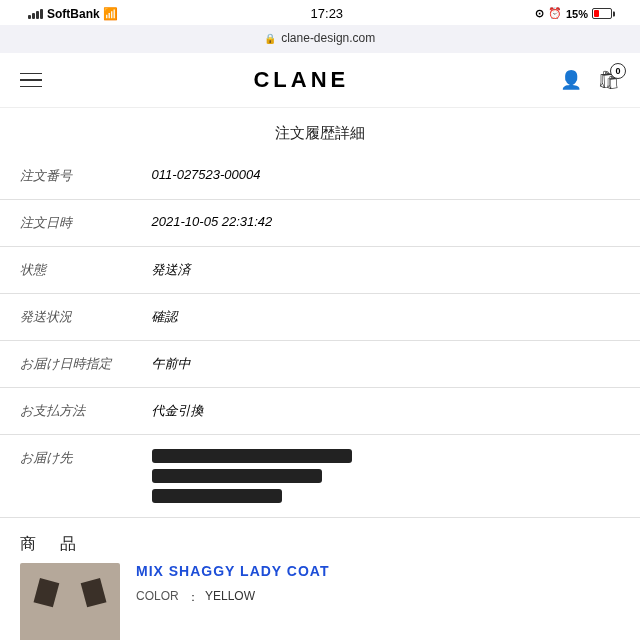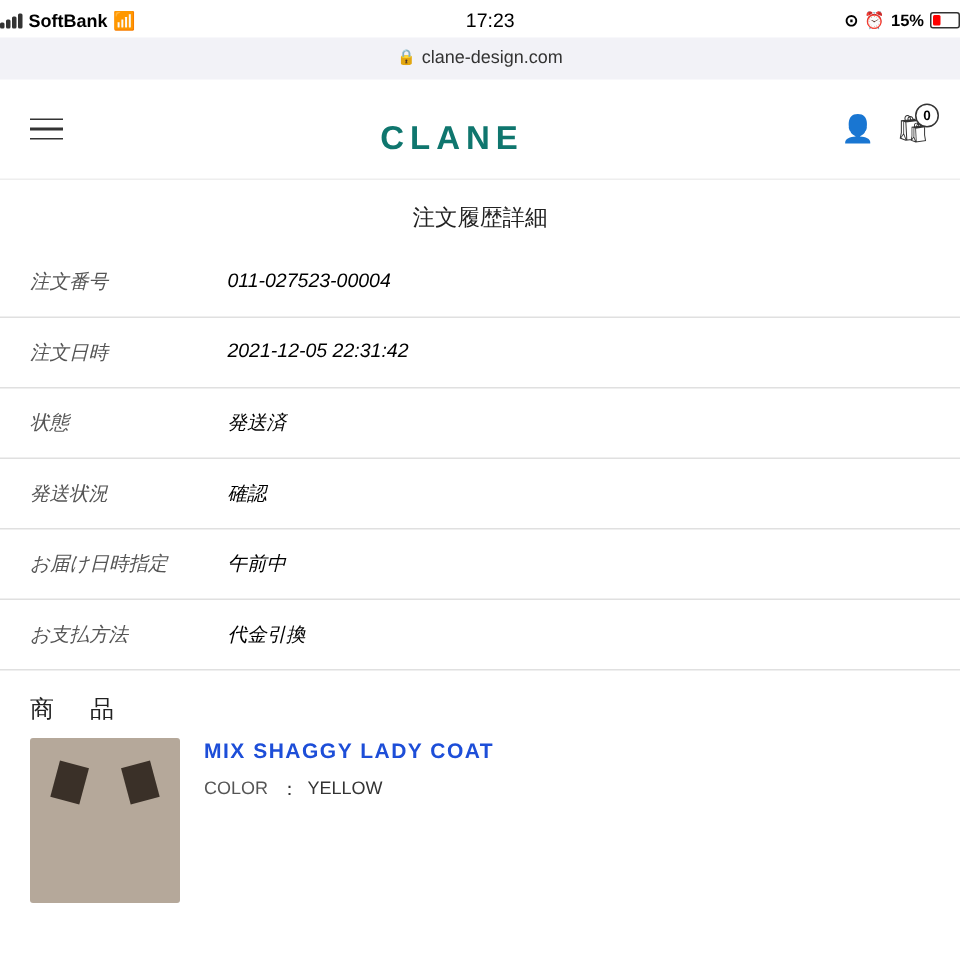--- a/index.html
+++ b/index.html
@@ -10,21 +10,21 @@
       width: 640px;
       min-height: 640px;
       overflow-x: hidden;
     }
 
     
     .status-bar {
       display: flex;
       justify-content: space-between;
       align-items: center;
-      padding: 6px 0 4px;
+      padding: 6px 28px 4px;
       background: #fff;
       font-size: 12px;
       font-weight: 600;
     }
     .status-left { display: flex; align-items: center; gap: 4px; }
     .status-center { font-size: 13px; font-weight: 500; }
     .status-right { display: flex; align-items: center; gap: 4px; font-size: 11px; }
     .signal-bars {
       display: flex; align-items: flex-end; gap: 1px; height: 11px;
     }
@@ -63,21 +63,21 @@
     
     .site-header {
       display: flex;
       align-items: center;
       justify-content: space-between;
       padding: 14px 20px;
       border-bottom: 1px solid #eee;
     }
     .hamburger { display: flex; flex-direction: column; gap: 5px; cursor: pointer; }
     .hamburger span { display: block; width: 22px; height: 1.5px; background: #333; }
-    .site-logo { font-size: 22px; font-weight: 700; letter-spacing: 4px; color: #0f766e; margin-top: 12px; }
+    .site-logo { font-size: 22px; font-weight: 700; letter-spacing: 4px; color: #000000; }
     .header-icons { display: flex; align-items: center; gap: 14px; }
     .user-icon { font-size: 18px; color: #333; }
     .cart-icon-wrap { position: relative; }
     .cart-badge {
       position: absolute; top: -6px; right: -6px;
       background: #fff; border: 1.5px solid #333;
       border-radius: 50%; width: 16px; height: 16px;
       font-size: 9px; display: flex; align-items: center; justify-content: center;
       font-weight: 600;
     }
@@ -243,37 +243,45 @@
 <div class="page-title">注文履歴詳細</div>
 
 <table class="order-table">
   <tbody id="order-rows">
   <tr>
         <td>注文番号</td>
         <td>011-027523-00004</td>
       </tr>
       <tr>
         <td>注文日時</td>
-        <td>2021-12-05 22:31:42</td>
+        <td>2021-10-05 22:31:42</td>
       </tr>
       <tr>
         <td>状態</td>
         <td>発送済</td>
       </tr>
       <tr>
         <td>発送状況</td>
         <td>確認</td>
       </tr>
       <tr>
         <td>お届け日時指定</td>
         <td>午前中</td>
       </tr>
       <tr>
         <td>お支払方法</td>
         <td>代金引換</td>
+      </tr>
+      <tr>
+        <td>お届け先</td>
+        <td>
+          <span class="redacted-block" style="width: 200px; height: 14px;"></span>
+          <span class="redacted-block" style="width: 170px; height: 14px;"></span>
+          <span class="redacted-block" style="width: 130px; height: 14px; margin-bottom: 0px;"></span>
+        </td>
       </tr>
     </tbody>
 </table>
 
 <div class="products-section">
   <div class="products-title">商　品</div>
   <div class="product-item">
     <div class="product-image">
       <div class="coat-figure">
         <div class="coat-collar-left"></div>

